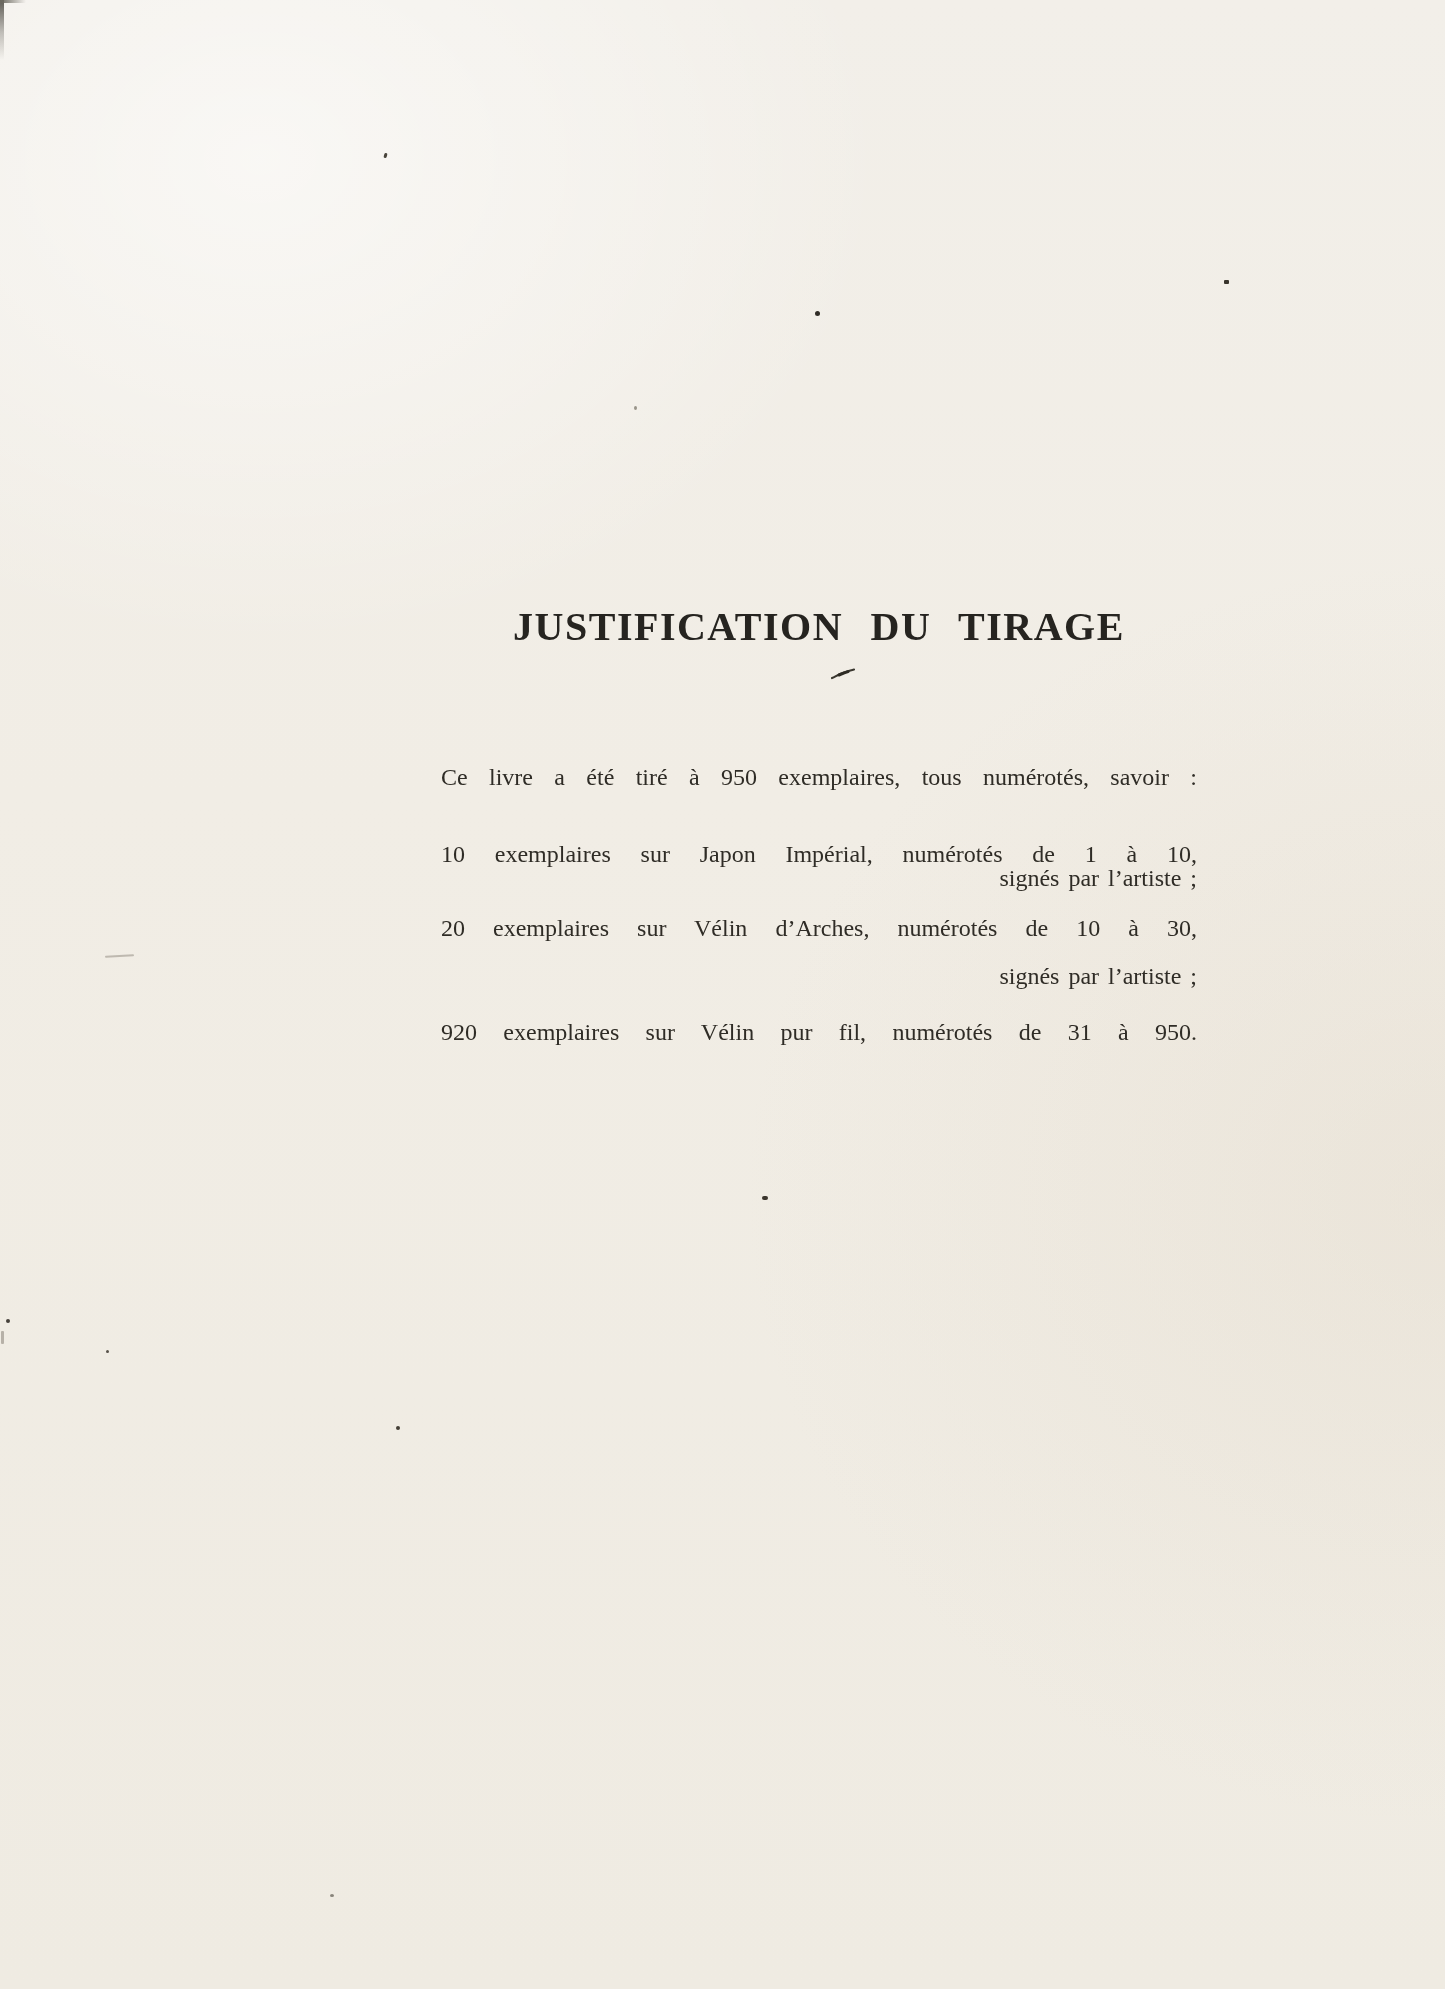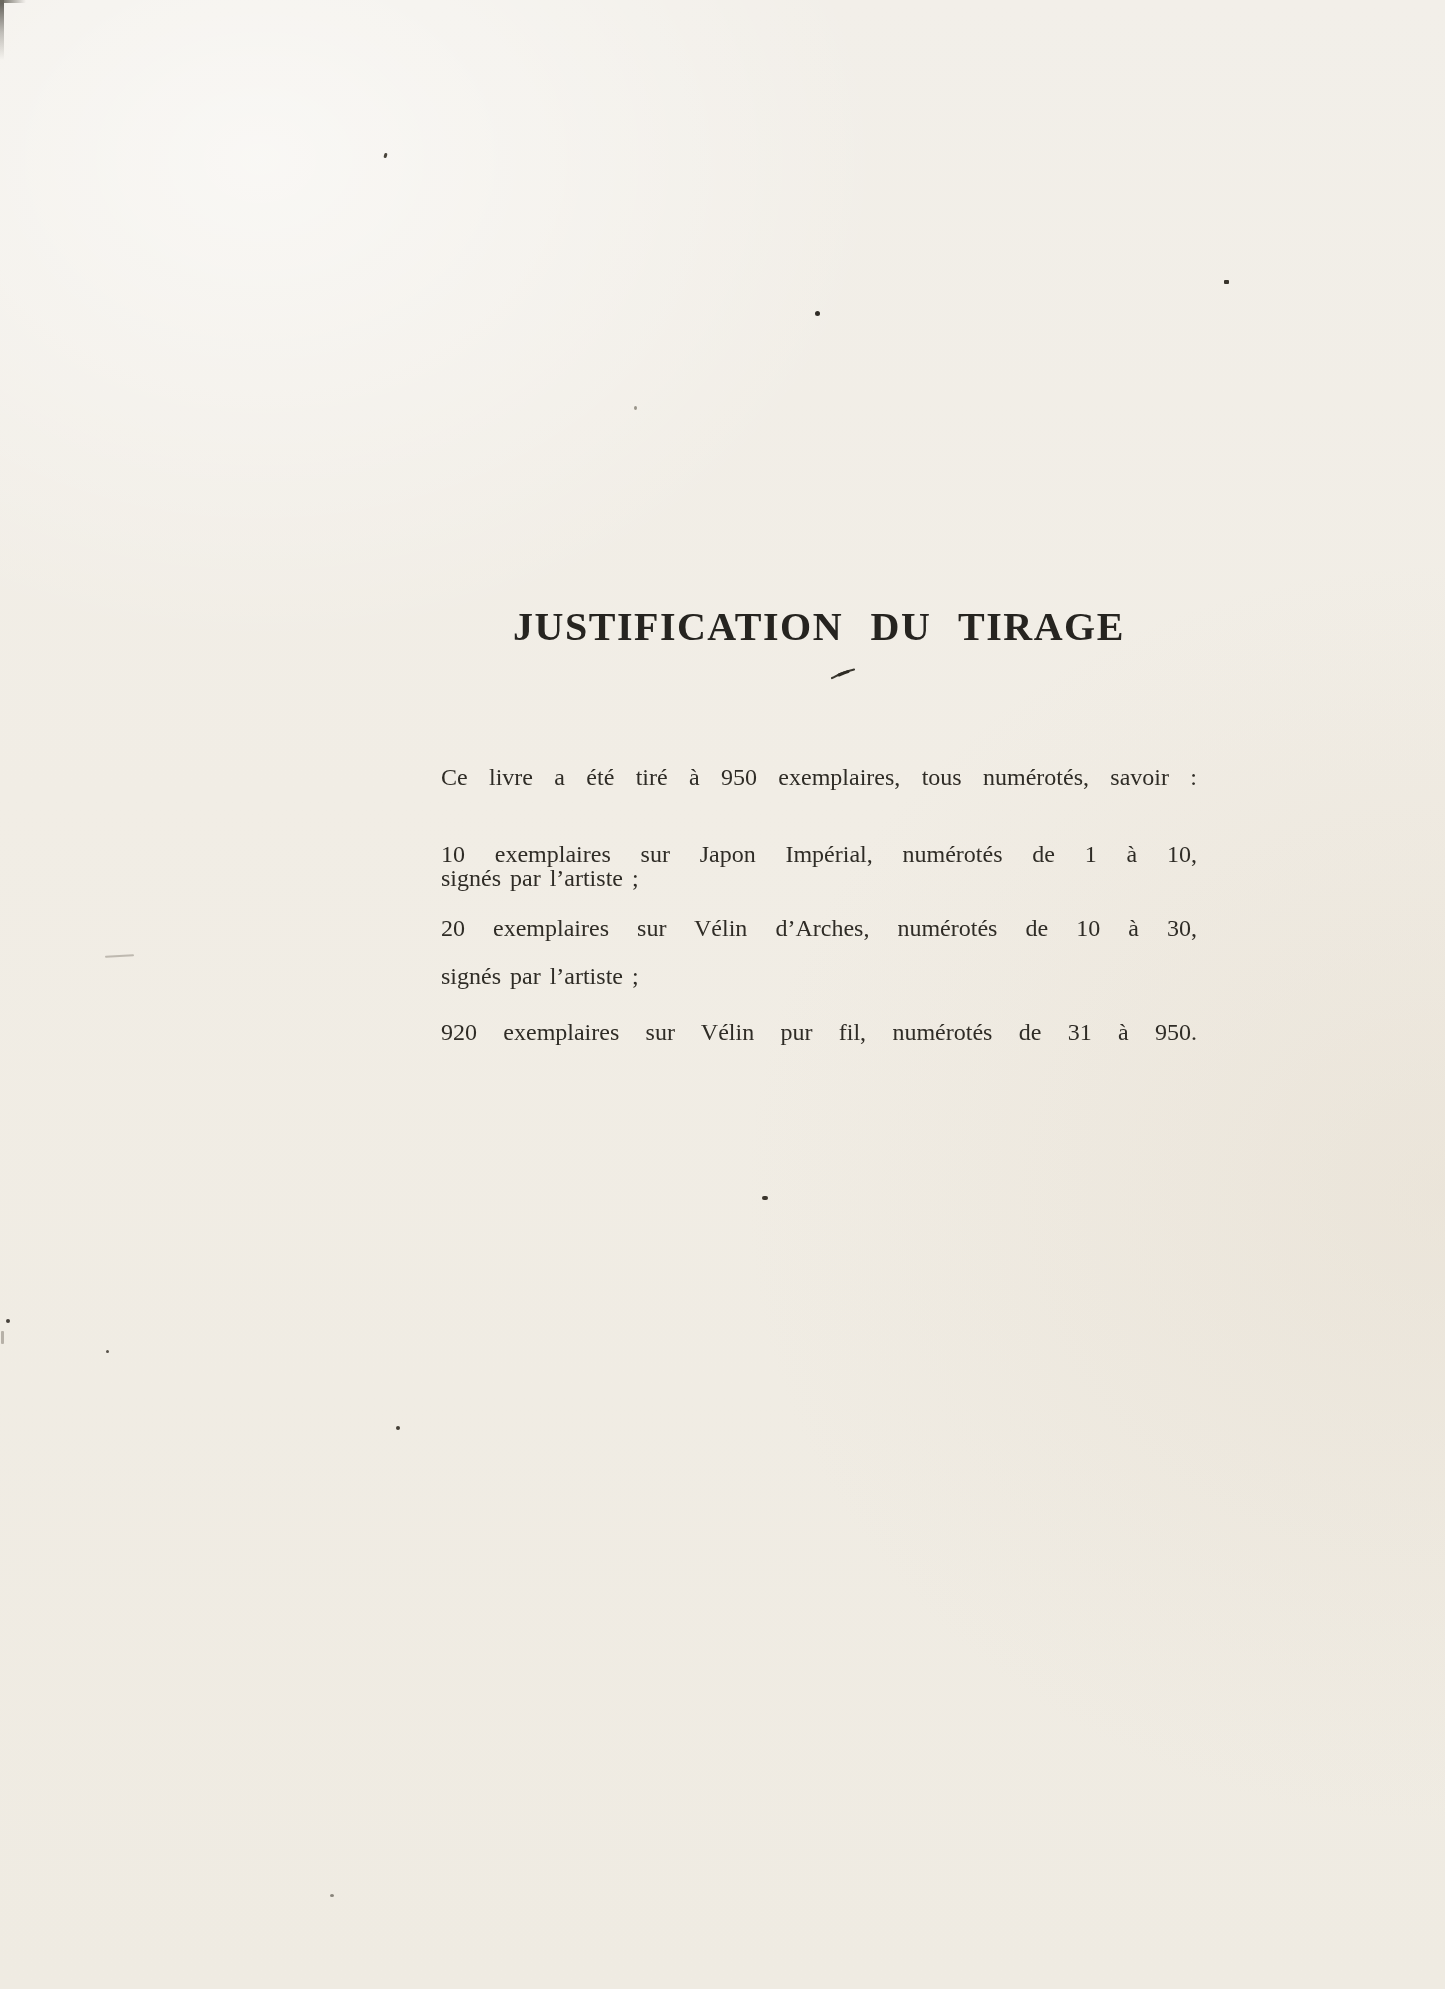--- a/index.html
+++ b/index.html
@@ -67,21 +67,21 @@
     width: 756px;
     font-size: 24px;
     line-height: 40px;
     color: #2f2c26;
   }
   .just {
     text-align: justify;
     text-align-last: justify;
   }
   .center {
-    text-align: left;
+    text-align: right;
   }
   .l1 { top: 733px; word-spacing: 2px; }
   .l2 { top: 786px; word-spacing: 8px; margin-top: 48px; }
   .l3 { top: 834px; word-spacing: 3px; }
   .l4 { top: 884px; word-spacing: 8px; }
   .l5 { top: 932px; word-spacing: 3px; }
   .l6 { top: 988px; word-spacing: 5px; }
 
   
   .speck { position: absolute; border-radius: 50%; }

